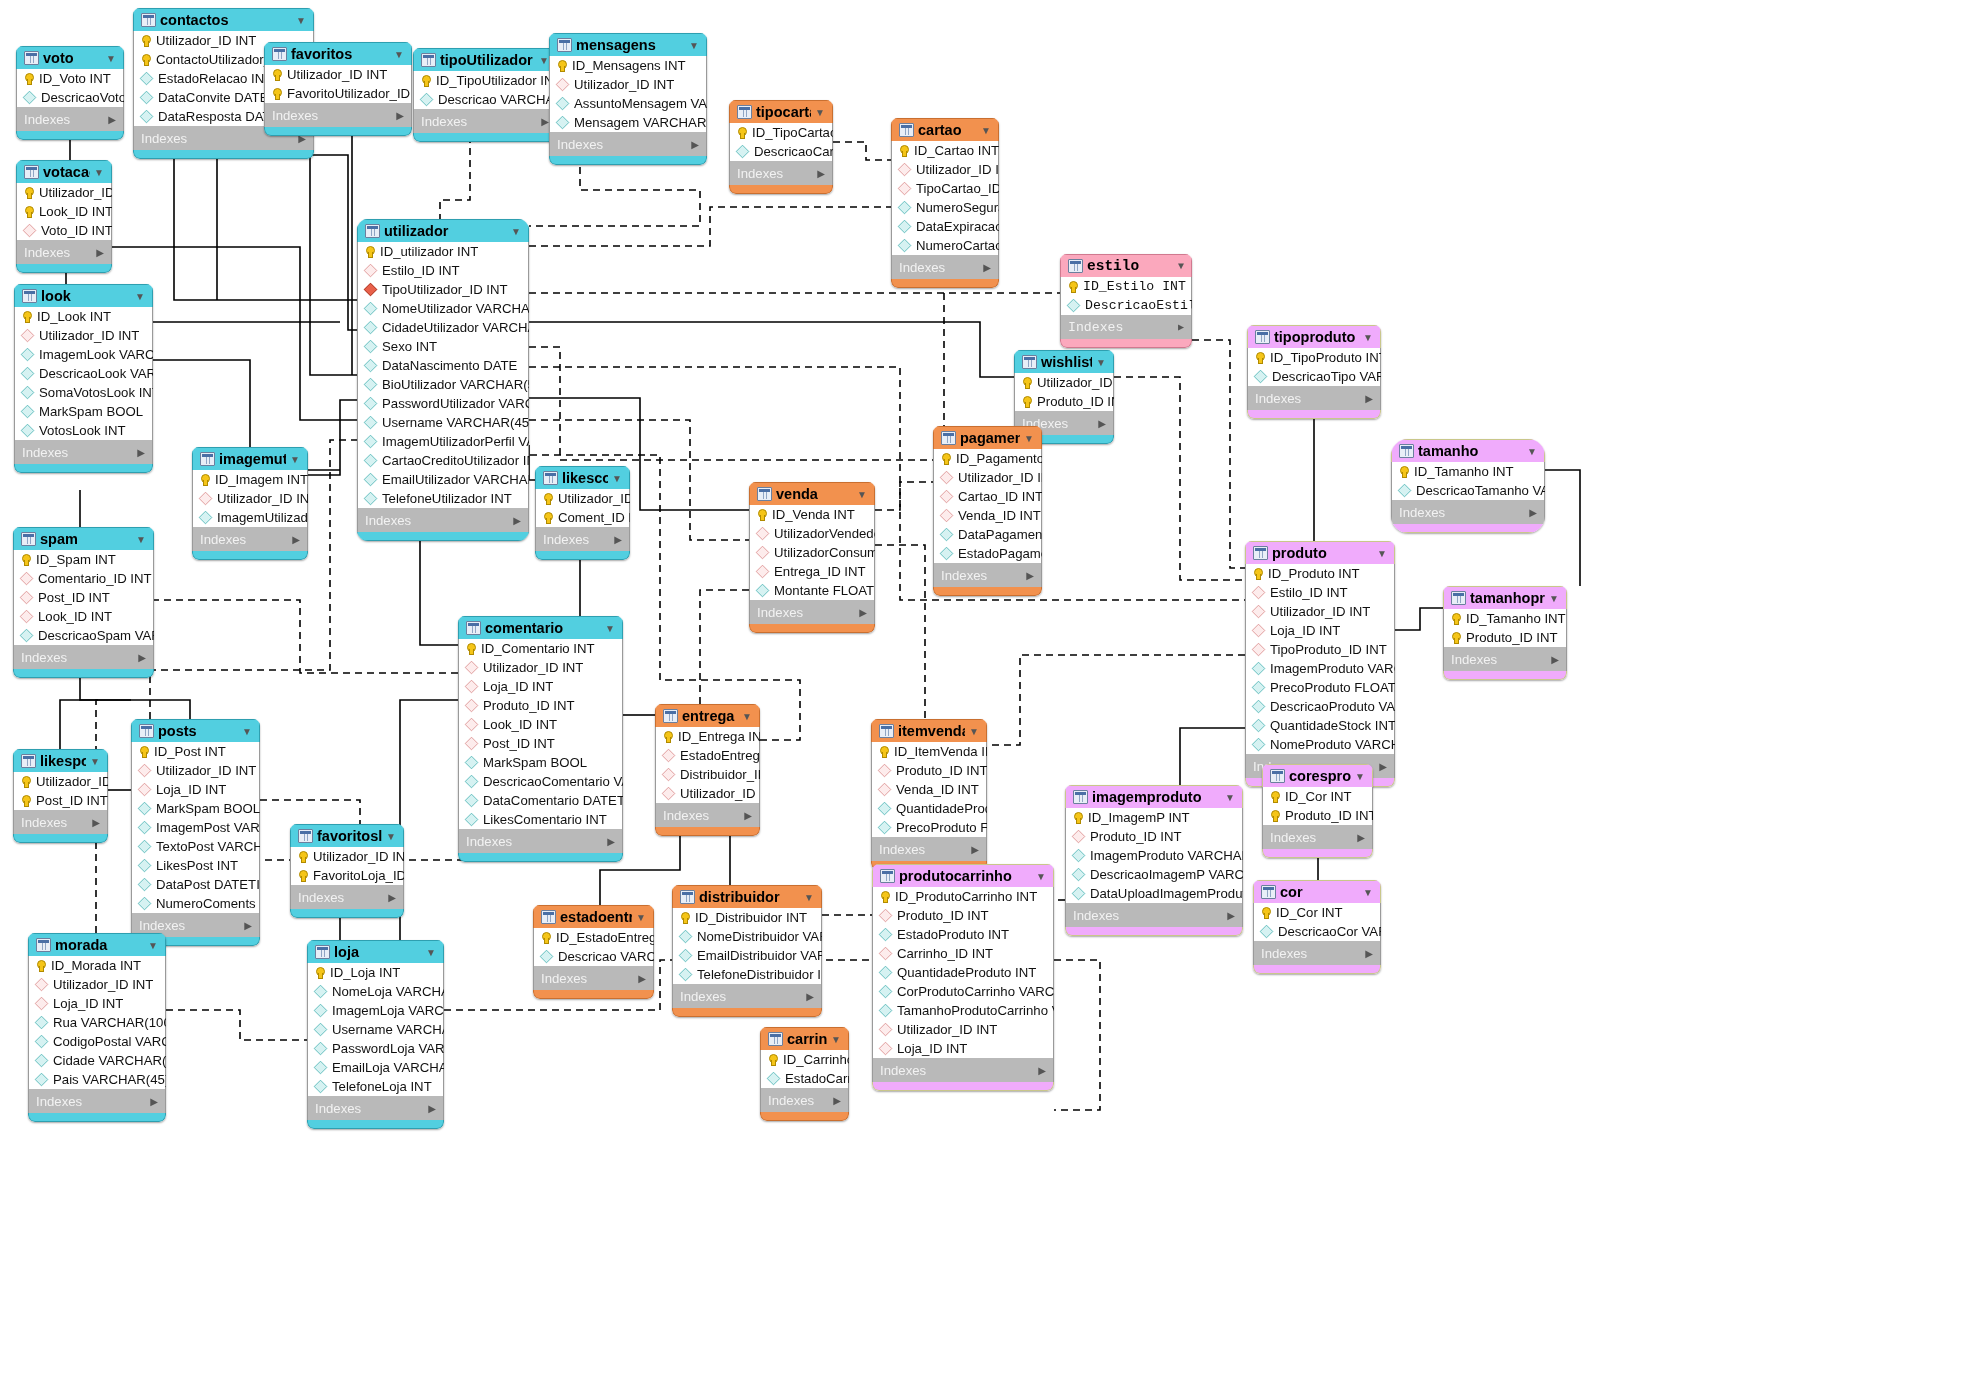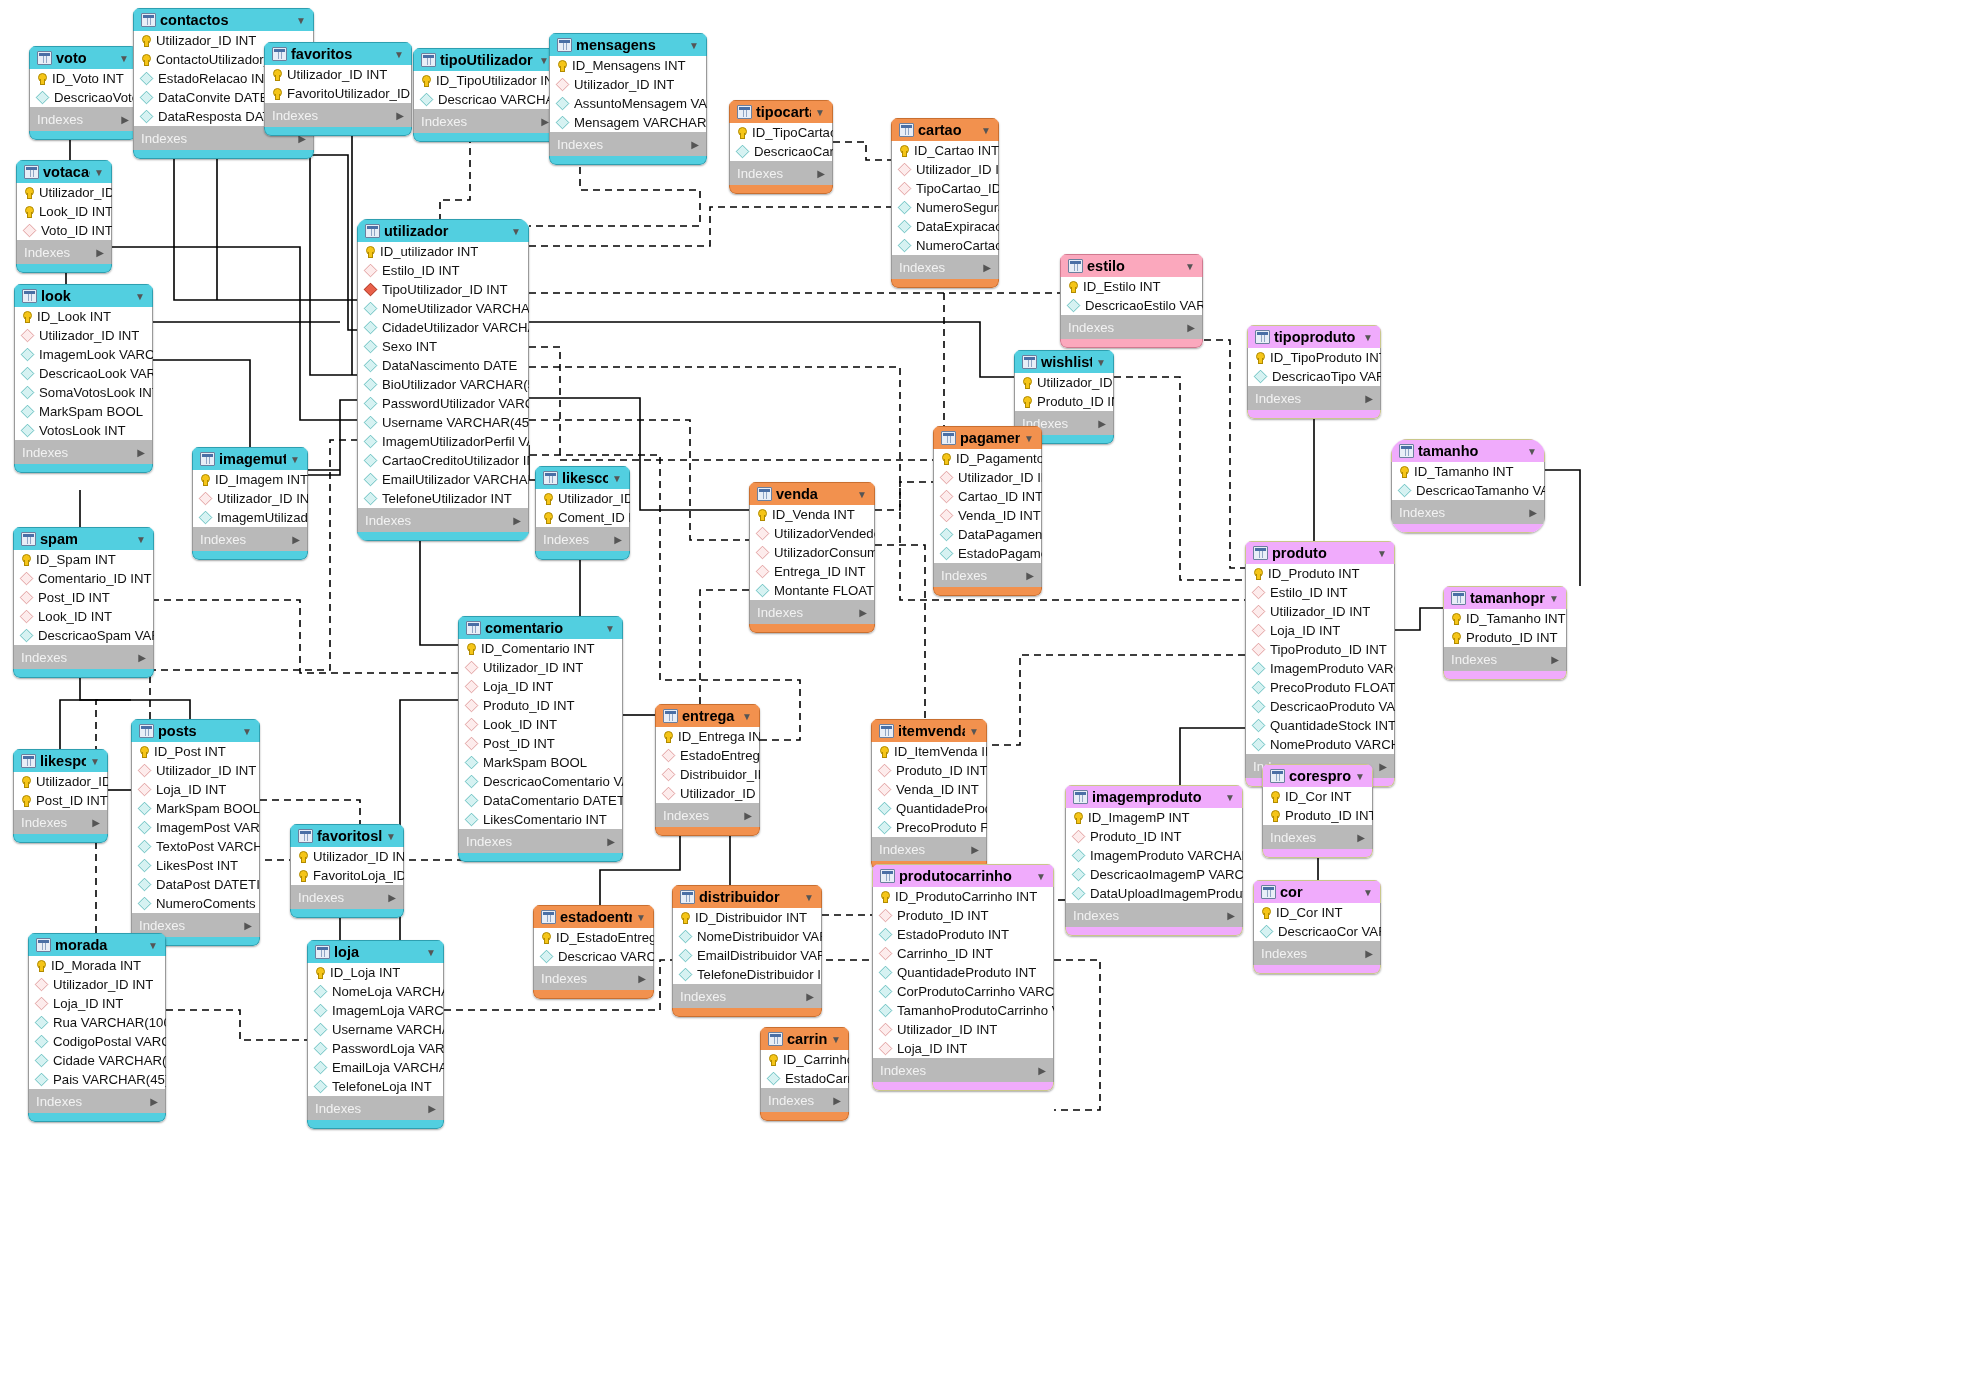--- a/index.html
+++ b/index.html
@@ -169,21 +169,21 @@
 
       <path d="M1065 900 L1054 900" stroke-dasharray="7 5"></path>
 
       <path d="M580 530 L580 616"></path>
 
       <path d="M822 915 L900 915 L900 1000" stroke-dasharray="7 5"></path>
     </g>
   </svg>
 
   <div id="tables-layer">
-      <div class="tbl p-cyan" style="left: 16px; top: 46px; width: 108px; margin-left: 13px;">
+      <div class="tbl p-cyan" style="left: 16px; top: 46px; width: 108px;">
         <div class="hdr">
           <span class="ticon"></span>
           <span class="tname">voto</span>
           <span class="caret">▼</span>
         </div>
         <div class="cols">
           <div class="col">
             <span class="gi key"></span>
             <span>ID_Voto INT</span>
           </div>
@@ -455,21 +455,21 @@
             <span class="gi dia blue"></span>
             <span>TelefoneUtilizador INT</span>
           </div>
         </div>
         <div class="idx">
           <span class="lbl">Indexes</span>
           <span class="arr">▶</span>
         </div>
         <div class="foot"></div>
       </div>
-      <div class="tbl p-pink" style="left: 1060px; top: 254px; width: 143px;">
+      <div class="tbl p-pink" style="left: 1060px; top: 254px; width: 132px; font-family: Liberation Mono, monospace;">
         <div class="hdr">
           <span class="ticon"></span>
           <span class="tname">estilo</span>
           <span class="caret">▼</span>
         </div>
         <div class="cols">
           <div class="col">
             <span class="gi key"></span>
             <span>ID_Estilo INT</span>
           </div>

